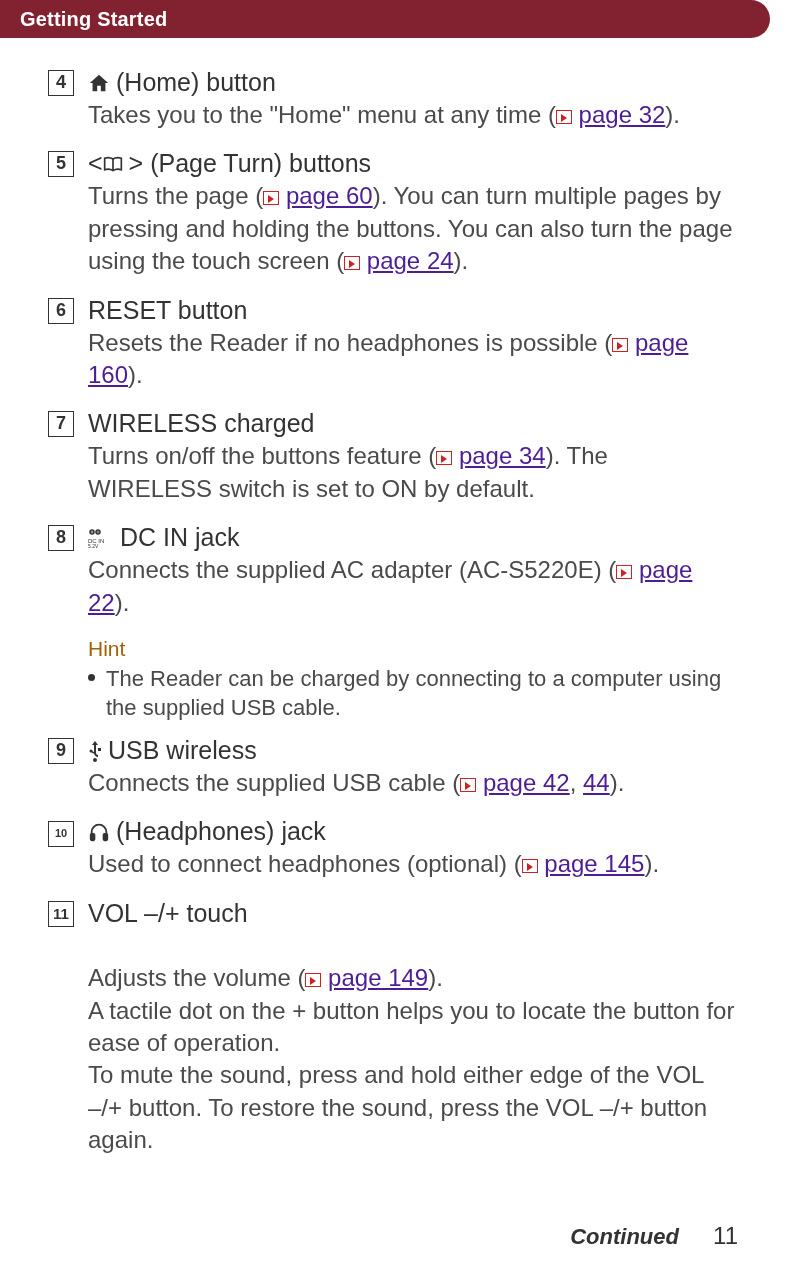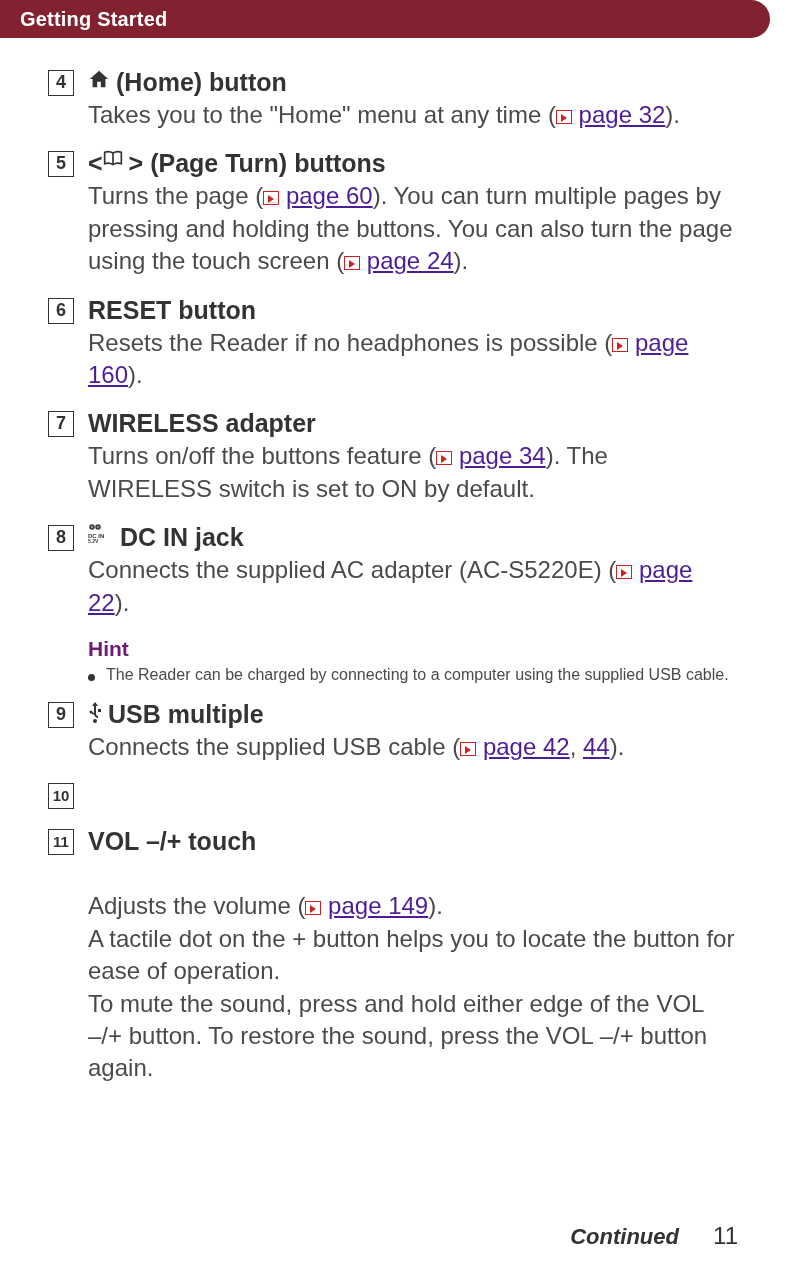--- a/index.html
+++ b/index.html
@@ -5,30 +5,30 @@
   * { margin: 0; padding: 0; box-sizing: border-box; }
   html, body { width: 786px; height: 1268px; font-family: "Helvetica Neue", Helvetica, Arial, sans-serif; background: #fff; color: #333; }
   .header-bar { background: #82212f; color: #fff; height: 38px; display: flex; align-items: center; padding-left: 20px; border-top-right-radius: 20px; border-bottom-right-radius: 20px; width: 98%; }
   .header-bar span { font-weight: bold; font-size: 20px; letter-spacing: 0.2px; }
   .page { padding: 30px 48px 0 48px; }
   .item { margin-bottom: 18px; }
   .row { display: flex; align-items: flex-start; }
   .num { flex: 0 0 40px; font-size: 22px; color: #333; }
   .num .box { display: inline-block; border: 1.5px solid #333; width: 26px; height: 26px; line-height: 23px; text-align: center; font-weight: bold; font-size: 18px; }
   .content { flex: 1; }
-  .title { font-weight: bold; font-size: 25px; color: #333; margin-bottom: 2px; display: flex; align-items: flex-start; flex-wrap: wrap; }
+  .title { font-weight: normal; font-size: 25px; color: #333; margin-bottom: 2px; display: flex; align-items: center; flex-wrap: wrap; }
   .title .icon { margin-right: 6px; display: inline-flex; align-items: center; }
   .desc { font-size: 24px; color: #4a4a4a; line-height: 1.35; }
   .link { color: #4c1d95; text-decoration: underline; }
   .refbox { display: inline-block; border: 1px solid #c22; width: 16px; height: 14px; position: relative; vertical-align: -1px; }
   .refbox::after { content: ""; position: absolute; left: 4px; top: 3px; width: 0; height: 0; border-left: 6px solid #c22; border-top: 4px solid transparent; border-bottom: 4px solid transparent; }
   .hint-block { margin-left: 40px; margin-top: 6px; margin-bottom: 14px; }
-  .hint-title { font-weight: bold; font-size: 21px; color: #701a75; margin-bottom: 4px; }
+  .hint-title { font-weight: normal; font-size: 21px; color: #a16207; margin-bottom: 4px; }
   .hint-list { list-style: none; }
-  .hint-list li { font-size: 16px; color: #4a4a4a; line-height: 1.3; position: relative; padding-left: 18px; }
+  .hint-list li { font-size: 22px; color: #4a4a4a; line-height: 1.3; position: relative; padding-left: 18px; }
   .hint-list li::before { content: ""; position: absolute; left: 0; top: 9px; width: 7px; height: 7px; background: #333; border-radius: 50%; }
   .footer { position: absolute; bottom: 18px; right: 48px; font-size: 22px; color: #333; }
   .footer .cont { font-weight: bold; font-style: italic; margin-right: 28px; text-align: right; }
   .footer .page-num { font-size: 24px; }
   .page-wrapper { position: relative; width: 786px; height: 1268px; }
   svg { display: inline-block; vertical-align: middle; }
 </style>
 </head>
 <body>
 <div class="page-wrapper">
@@ -88,21 +88,21 @@
           <span>Resets the Reader if no headphones is possible (</span><span class="refbox"></span> <a class="link" href="#">page 160</a><span>).</span>
         </div>
       </div>
     </div>
   </div>
 
   <div class="item">
     <div class="row">
       <div class="num"><span class="box">7</span></div>
       <div class="content">
-        <div class="title">WIRELESS adapter</div>
+        <div class="title">WIRELESS charged</div>
         <div class="desc">
           <span>Turns on/off the buttons feature (</span><span class="refbox"></span> <a class="link" href="#">page 34</a><span>). The WIRELESS switch is set to ON by default.</span>
         </div>
       </div>
     </div>
   </div>
 
   <div class="item">
     <div class="row">
       <div class="num"><span class="box">8</span></div>
@@ -140,33 +140,46 @@
         <div class="title">
           <span class="icon">
             <svg width="14" height="24" viewBox="0 0 14 24" fill="#333">
                   <path d="M7 2l3 4h-2v8c0 1 1 2 2 2v2c-2 0-4-2-4-4V6H4z"></path>
                   <circle cx="7" cy="21" r="2"></circle>
                   <rect x="10" y="9" width="3" height="3"></rect>
                   <circle cx="3" cy="12" r="1.5"></circle>
                   <path d="M7 14c-2 0-3-1-4-2" fill="none" stroke="#333" stroke-width="1.5"></path>
                 </svg>
           </span>
-          <span> USB multiple</span>
+          <span> USB wireless</span>
         </div>
         <div class="desc">
           <span>Connects the supplied USB cable (</span><span class="refbox"></span> <a class="link" href="#">page 42</a><span>, </span><a class="link" href="#">44</a><span>).</span>
         </div>
       </div>
     </div>
   </div>
 
   <div class="item">
     <div class="row">
-      <div class="num"><span class="box" style="font-size:15px;">10</span></div>
-      <div class="content">
+      <div class="num"><span class="box" style="font-size:11px;">10</span></div>
+      <div class="content">
+        <div class="title">
+          <span class="icon">
+            <svg width="22" height="22" viewBox="0 0 24 24" fill="none" stroke="#333" stroke-width="2">
+                  <path d="M4 14v-2a8 8 0 0116 0v2"></path>
+                  <rect x="3" y="14" width="4" height="7" rx="1" fill="#333"></rect>
+                  <rect x="17" y="14" width="4" height="7" rx="1" fill="#333"></rect>
+                </svg>
+          </span>
+          <span> (Headphones) jack</span>
+        </div>
+        <div class="desc">
+          <span>Used to connect headphones (optional) (</span><span class="refbox"></span> <a class="link" href="#">page 145</a><span>).</span>
+        </div>
       </div>
     </div>
   </div>
 
   <div class="item">
     <div class="row">
       <div class="num"><span class="box" style="font-size:15px;">11</span></div>
       <div class="content">
         <div class="title">VOL –/+ touch</div>
         <div class="desc" style="white-space: pre-line;">

